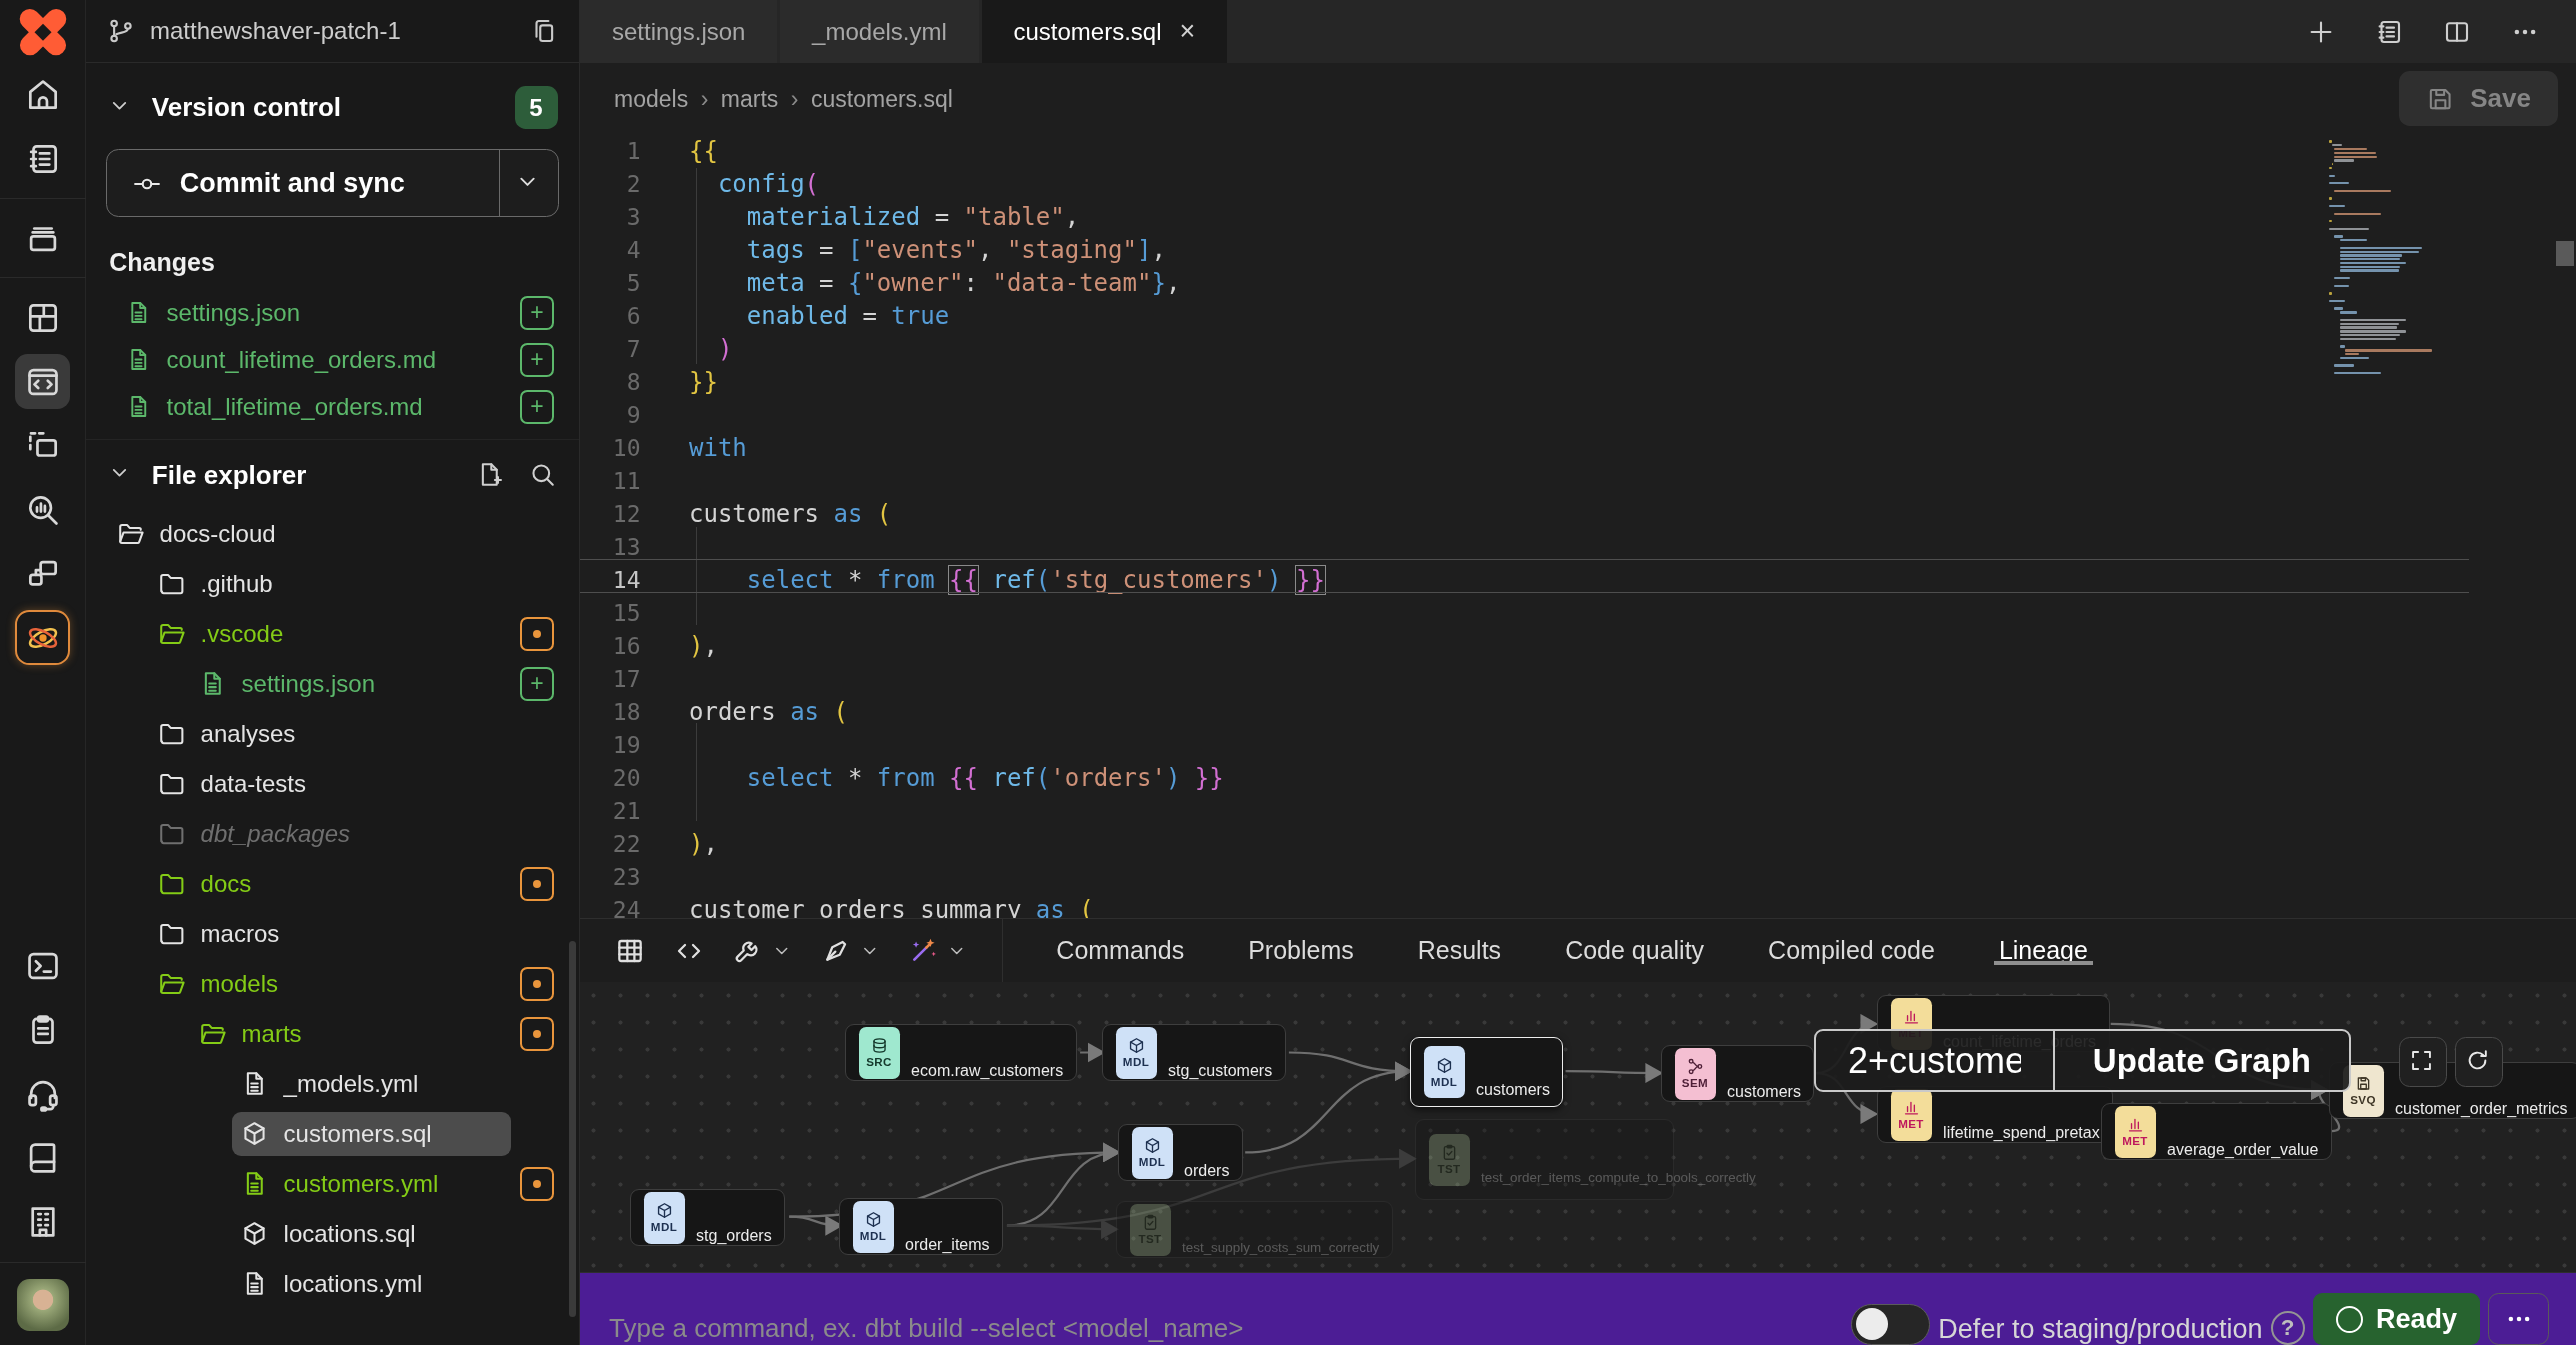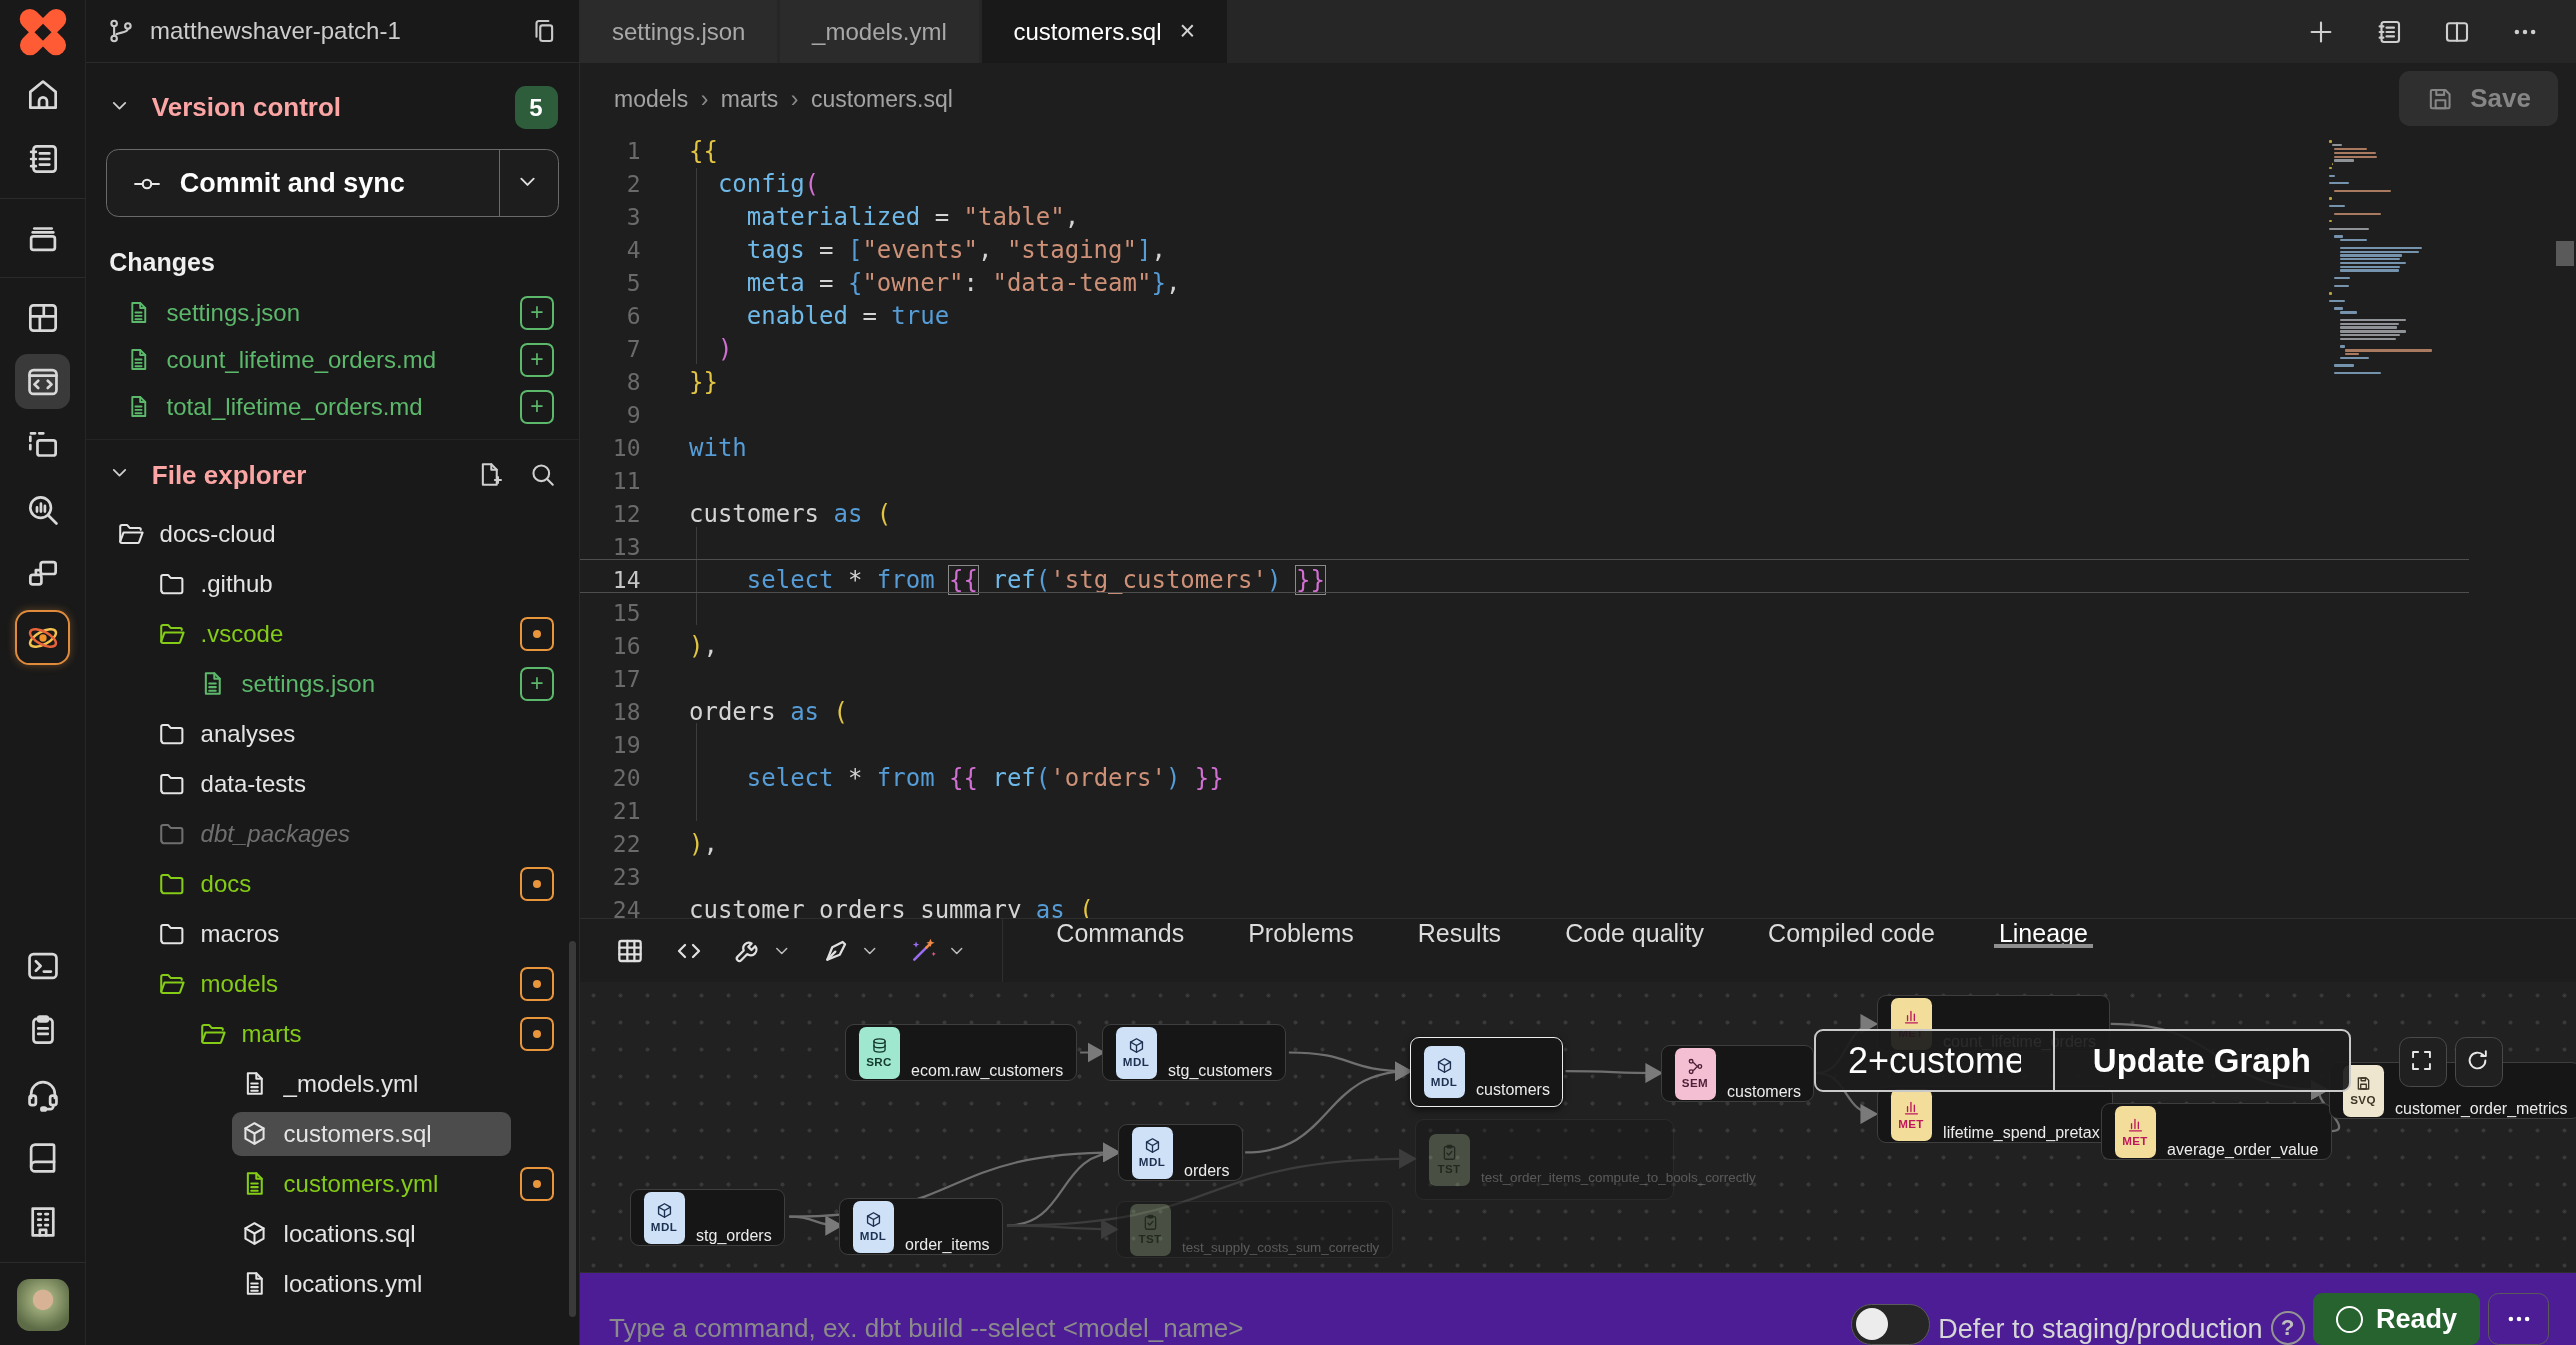--- a/index.html
+++ b/index.html
@@ -24,21 +24,21 @@
           background:radial-gradient(circle at 50% 40%,#d8b294 24%,#9aa878 26%,#5d6b46 75%);}
 
   
   .sidebar{width:494px;flex:0 0 494px;background:#191919;border-right:0.9px solid #2a2a2a;display:flex;flex-direction:column;}
   .branch-row{height:63px;flex:0 0 63px;display:flex;align-items:center;gap:14.3px;padding:0 19.7px;border-bottom:0.9px solid #2a2a2a;}
   .branch-row svg{width:30px;height:30px;color:#c9c9c9;}
   .branch-name{font-size:24px;color:#cdcdcd;flex:1;white-space:nowrap;overflow:hidden;}
   .vc{padding:18px 14.3px 9px;}
   .sec-header{display:flex;align-items:center;gap:14.3px;padding:5.4px 7.2px 18px;}
   .sec-header svg{width:25px;height:25px;color:#cfcfcf;}
-  .sec-title{font-size:26px;font-weight:700;color:#fca5a5;}
+  .sec-title{font-size:26px;font-weight:700;color:#ffffff;}
   .vc-badge{margin-left:auto;width:43px;height:43px;border-radius:10.7px;background:#2d5d3a;color:#fff;
             display:flex;align-items:center;justify-content:center;font-size:24px;font-weight:700;}
   .commit-btn{display:flex;height:68px;border:1.8px solid #6a6a6a;border-radius:12.5px;overflow:hidden;margin:1.8px 5.4px 27px;background:#1d1d1d;}
   .commit-main{flex:1;display:flex;align-items:center;gap:18px;padding:0 25px;color:#fff;font-size:27px;font-weight:600;}
   .commit-main svg{width:32px;height:32px;color:#e8e8e8;}
   .commit-caret{width:59px;border-left:1.8px solid #6a6a6a;display:flex;align-items:center;justify-content:center;color:#dedede;}
   .commit-caret svg{width:27px;height:27px;}
   .changes-label{font-size:25px;font-weight:700;color:#efefef;padding:3.6px 9px 12.5px;}
   .change-row{display:flex;align-items:center;gap:14.3px;height:47px;padding:0 10.7px 0 25px;color:#5cb86b;font-size:24px;}
   .change-row svg{width:27px;height:27px;flex:0 0 27px;}
@@ -93,21 +93,21 @@
   .vthumb{position:absolute;top:106px;left:2.7px;width:18px;height:25px;background:#5a5a5a;}
 
   
   .bottom-panel{height:354px;flex:0 0 354px;border-top:0.9px solid #2e2e2e;display:flex;flex-direction:column;}
   .bp-header{height:63px;flex:0 0 63px;background:#1d1d1d;display:flex;align-items:stretch;}
   .bp-tools{display:flex;align-items:center;gap:12.5px;padding:0 27px;}
   .bp-tool{display:flex;align-items:center;gap:7.2px;color:#e0e0e0;padding:0 7.2px;}
   .bp-tool svg{width:32px;height:32px;}
   .bp-tool .caret svg{width:21.5px;height:21.5px;color:#bdbdbd;}
   .bp-div{width:0.9px;background:#2e2e2e;}
-  .bp-tabs{display:flex;align-items:flex-start;margin-left:21.5px;}
+  .bp-tabs{display:flex;align-items:center;margin-left:21.5px;}
   .bp-tab{display:flex;align-items:center;padding:0 32px;font-size:25px;color:#dcdcdc;position:relative;}
   .bp-tab.active{color:#fff;}
   .bp-tab.active::after{content:'';position:absolute;left:27px;right:27px;bottom:0;height:4.5px;background:#8f8f8f;}
 
   .canvas{flex:1;position:relative;background:#212121;overflow:hidden;
           background-image:radial-gradient(circle,#393939 1.8px,transparent 2.3px);background-size:27px 27px;}
   .edges{position:absolute;inset:0;width:100%;height:100%;}
   .node{position:absolute;display:flex;align-items:center;gap:11.6px;background:#161616;border:1.8px solid #3e3e3e;
         border-radius:9px;padding:0 12.5px;z-index:2;height:57px;}
   .node.selected{border-color:#ededed;height:70px;z-index:3;box-shadow:0 2.7px 7.2px rgba(0,0,0,.55);}

